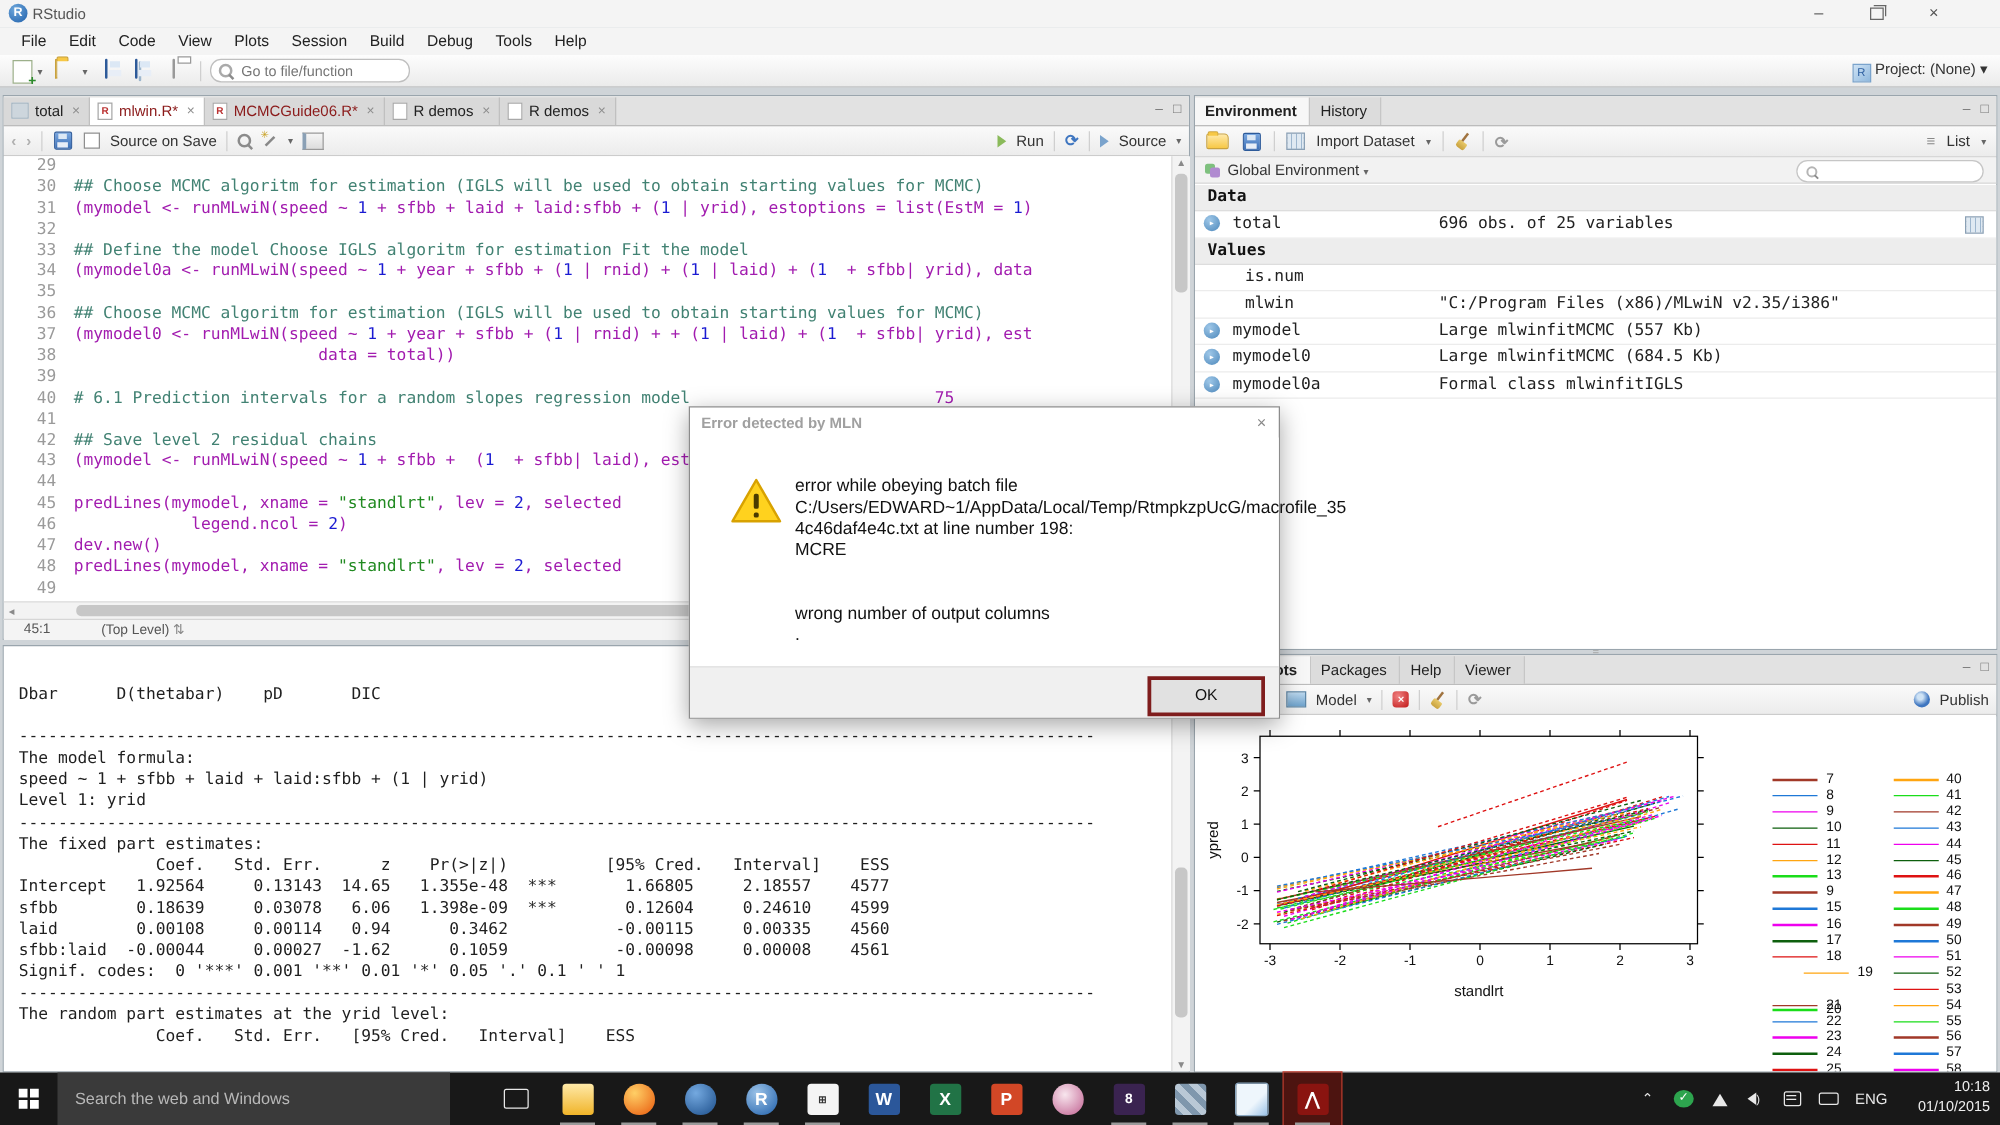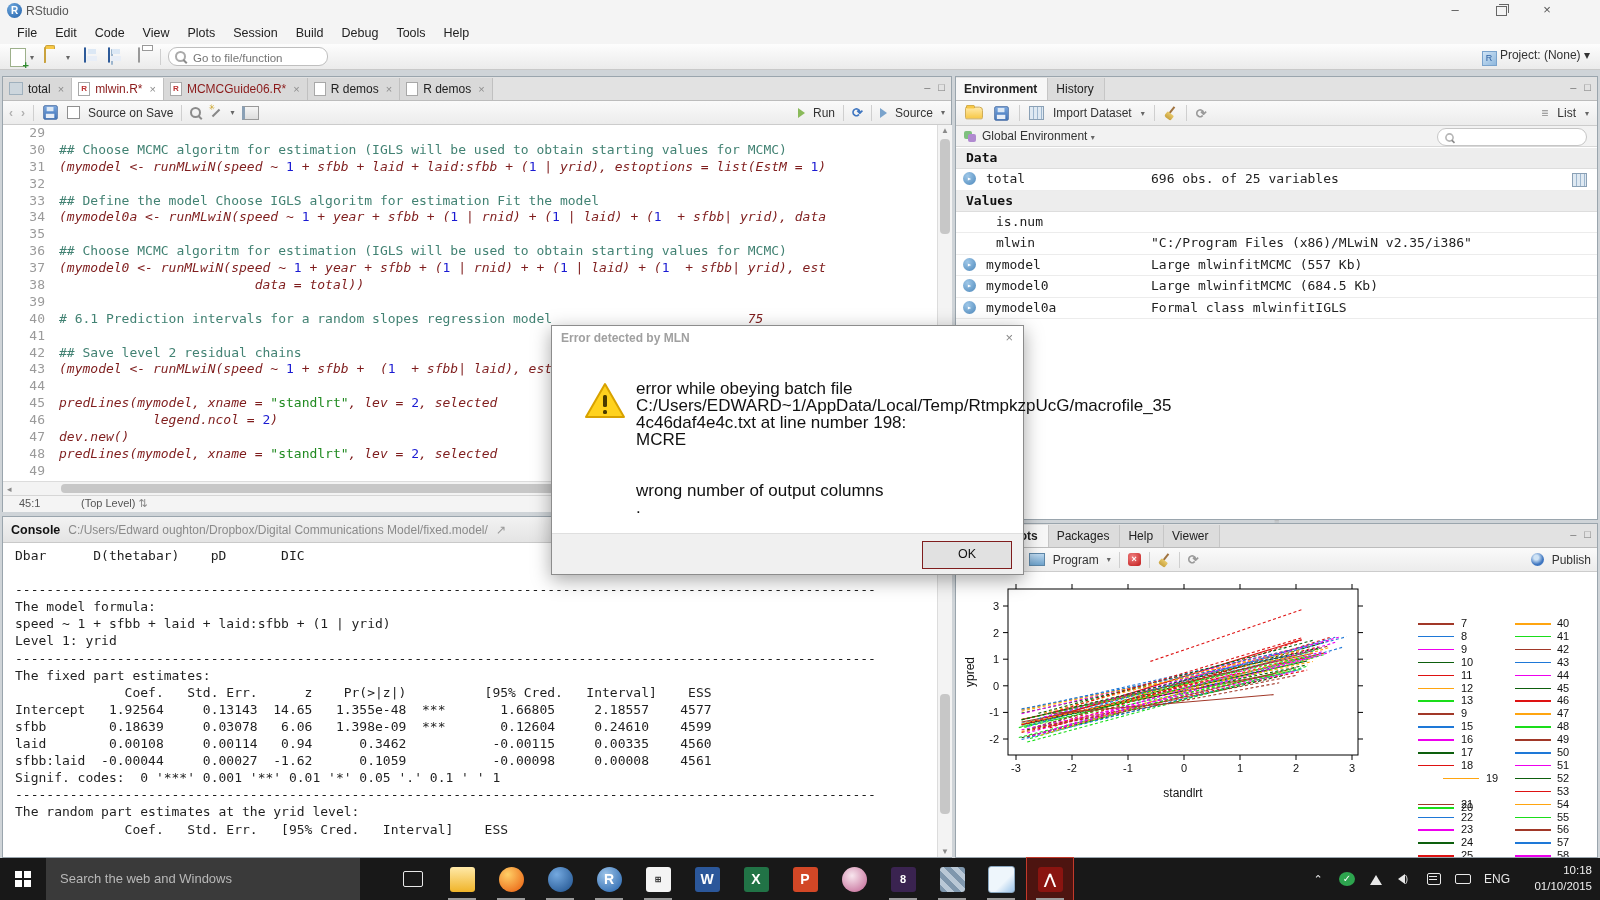--- a/index.html
+++ b/index.html
@@ -66,21 +66,21 @@
   .wand:after{content:"✳";position:absolute;color:#c9a227;font-size:8px;left:-1px;top:-3px;}
   .book-ico{width:13px;height:12px;background:linear-gradient(#f5f5f5,#ddd);border:1px solid #999;border-left:3px solid #8aa0b5;}
   .run-arrow{display:inline-block;width:0;height:0;border-left:7px solid #8aba5a;border-top:5px solid transparent;border-bottom:5px solid transparent;}
   .rerun-ico{color:#3f76c0;font-weight:bold;font-size:13px;}
   .spacer{flex:1;}
   
   #code-area{position:absolute;left:0;top:48px;width:934px;height:356px;overflow:hidden;font-family:"DejaVu Sans Mono",monospace;font-size:13px;background:#fff;}
   .code-line{height:16.9px;line-height:16.9px;white-space:pre;display:flex;}
   .lnum{width:42px;padding-right:14px;text-align:right;color:#9a9a9a;flex:none;}
   .ltext{white-space:pre;}
-  .cm{color:#428273;}  .n{color:#1a1ad2;}  .s{color:#218a21;}  .p{color:#7f1d1d;font-style:italic;}
+  .cm{color:#428273;}  .n{color:#1a1ad2;}  .s{color:#218a21;}  .p{color:#a21caf;}
   .vscroll{position:absolute;width:14px;background:#f3f3f3;border-left:1px solid #dcdcdc;}
   .vthumb{position:absolute;left:2px;width:10px;background:#c7c7c7;border-radius:4px;}
   .sarrow{position:absolute;left:0;width:14px;text-align:center;color:#8a8a8a;font-size:8px;}
   #editor-hscroll{position:absolute;left:0;top:404px;width:934px;height:14px;background:#f3f3f3;border-top:1px solid #dcdcdc;}
   #editor-hscroll .harrow{position:absolute;left:4px;top:2px;color:#8a8a8a;font-size:9px;}
   #editor-hscroll .hthumb{position:absolute;left:58px;top:2px;width:500px;height:9px;background:#c7c7c7;border-radius:4px;}
   #editor-statusbar{position:absolute;left:0;top:418px;width:948px;height:16px;background:#f4f4f4;border-top:1px solid #d6d6d6;font-size:11px;color:#555;}
   #editor-statusbar .pos{position:absolute;left:16px;top:1px;}
   #editor-statusbar .scope{position:absolute;left:78px;top:1px;}
   
@@ -114,24 +114,24 @@
   .broom{display:inline-block;width:13px;height:14px;position:relative;}
   .broom:before{content:"";position:absolute;width:2px;height:8px;background:#a0733f;transform:rotate(38deg);left:7px;top:0;}
   .broom:after{content:"";position:absolute;width:8px;height:6px;background:linear-gradient(#e8c96a,#c9a23e);left:1px;top:7px;border-radius:1px 1px 2px 2px;transform:rotate(38deg);}
   .refresh{color:#8a9b6a;font-size:13px;font-weight:bold;}
   .publish-ico{display:inline-block;width:13px;height:13px;border-radius:50%;background:radial-gradient(circle at 40% 35%,#cfe3f5 20%,#3f76c0 60%);}
   
   #dialog{left:551px;top:325px;width:471px;height:248px;background:#fff;border:1px solid #8c8c8c;box-shadow:0 5px 18px rgba(0,0,0,.35);z-index:50;}
   #dialog .dtitle{position:absolute;left:9px;top:5px;font-size:12px;color:#a0a0a0;font-weight:bold;}
   #dialog .dclose{position:absolute;right:10px;top:4px;font-size:13px;color:#888;}
   #dialog .dbody{position:absolute;left:0;top:24px;right:0;bottom:40px;background:#fff;}
-  #dialog .dmsg{position:absolute;left:84px;top:30px;width:370px;font-size:17px;color:#111;}
+  #dialog .dmsg{position:absolute;left:84px;top:30px;width:370px;font-size:14px;color:#111;}
   #dialog .dmsg div{min-height:17px;line-height:17px;}
   #dialog .dfooter{position:absolute;left:0;bottom:0;right:0;height:40px;background:#f0f0f0;border-top:1px solid #dfdfdf;}
-  #ok-btn{position:absolute;right:11px;top:7px;width:88px;height:26px;background:#e1e1e1;border:1px solid #7f1d1d;font-size:12.5px;color:#111;text-align:center;line-height:24px;}
+  #ok-btn{position:absolute;right:11px;top:7px;width:88px;height:26px;background:#e1e1e1;border:3px solid #7f1d1d;font-size:12.5px;color:#111;text-align:center;line-height:24px;}
   .warn-tri{position:absolute;left:32px;top:32px;}
   
   #taskbar{left:0;top:858px;width:1600px;height:42px;background:#181818;}
   #start-btn{position:absolute;left:0;top:0;width:46px;height:42px;display:flex;align-items:center;justify-content:center;}
   .winlogo{width:16px;height:16px;display:grid;grid-template-columns:7px 7px;grid-template-rows:7px 7px;gap:2px;}
   .winlogo div{background:#fff;}
   #task-search{position:absolute;left:46px;top:0;width:314px;height:42px;background:#3a3a3a;color:#b8b8b8;font-size:13px;line-height:42px;padding-left:14px;box-sizing:border-box;}
   .tb-slot{position:absolute;top:0;width:46px;height:42px;display:flex;align-items:center;justify-content:center;}
   .tb-open:after{content:"";position:absolute;left:9px;bottom:0;width:28px;height:2px;background:#9a9a9a;}
   .tb-active{background:#4d1410;outline:1px solid #c23a2b;}
@@ -277,25 +277,20 @@
     </div>
     <div id="editor-statusbar">
       <span class="pos">45:1</span>
       <span class="scope"><span>(Top Level)</span> <span style="color:#888">⇅</span></span>
     </div>
   </div>
 
   <span class="divider-grip" style="left:796px;top:511px">≡</span>
 
   <div id="console-pane" class="pane">
-    <div id="console-header">
-      <span class="ctitle">Console</span>
-      <span class="cpath">C:/Users/Edward oughton/Dropbox/Digital Communications Model/fixed.model/</span>
-      <span style="color:#9a9a9a">↗</span>
-    </div>
     <div id="console-body">
         <div class="con-line">Dbar      D(thetabar)    pD       DIC </div>
         <div class="con-line"></div>
         <div class="con-line">--------------------------------------------------------------------------------------------------------------</div>
         <div class="con-line">The model formula: </div>
         <div class="con-line">speed ~ 1 + sfbb + laid + laid:sfbb + (1 | yrid) </div>
         <div class="con-line">Level 1: yrid </div>
         <div class="con-line">--------------------------------------------------------------------------------------------------------------</div>
         <div class="con-line">The fixed part estimates: </div>
         <div class="con-line">              Coef.   Std. Err.      z    Pr(&gt;|z|)          [95% Cred.   Interval]    ESS </div>
@@ -398,21 +393,21 @@
       <div class="pane-winbtns">
         <span>–</span>
         <span>□</span>
       </div>
     </div>
     <div class="toolbar2">
       <span class="mag"></span>
       <span>Zoom</span>
       <span class="sep"></span>
       <span class="export-ico"></span>
-      <span>Program</span>
+      <span>Model</span>
       <span style="color:#666;font-size:8px">▾</span>
       <span class="sep"></span>
       <span class="redx">×</span>
       <span class="sep"></span>
       <span class="broom"></span>
       <span class="sep"></span>
       <span class="refresh" style="color:#9a9a9a">⟳</span>
       <span class="spacer"></span>
       <span class="publish-ico"></span>
       <span>Publish</span>

